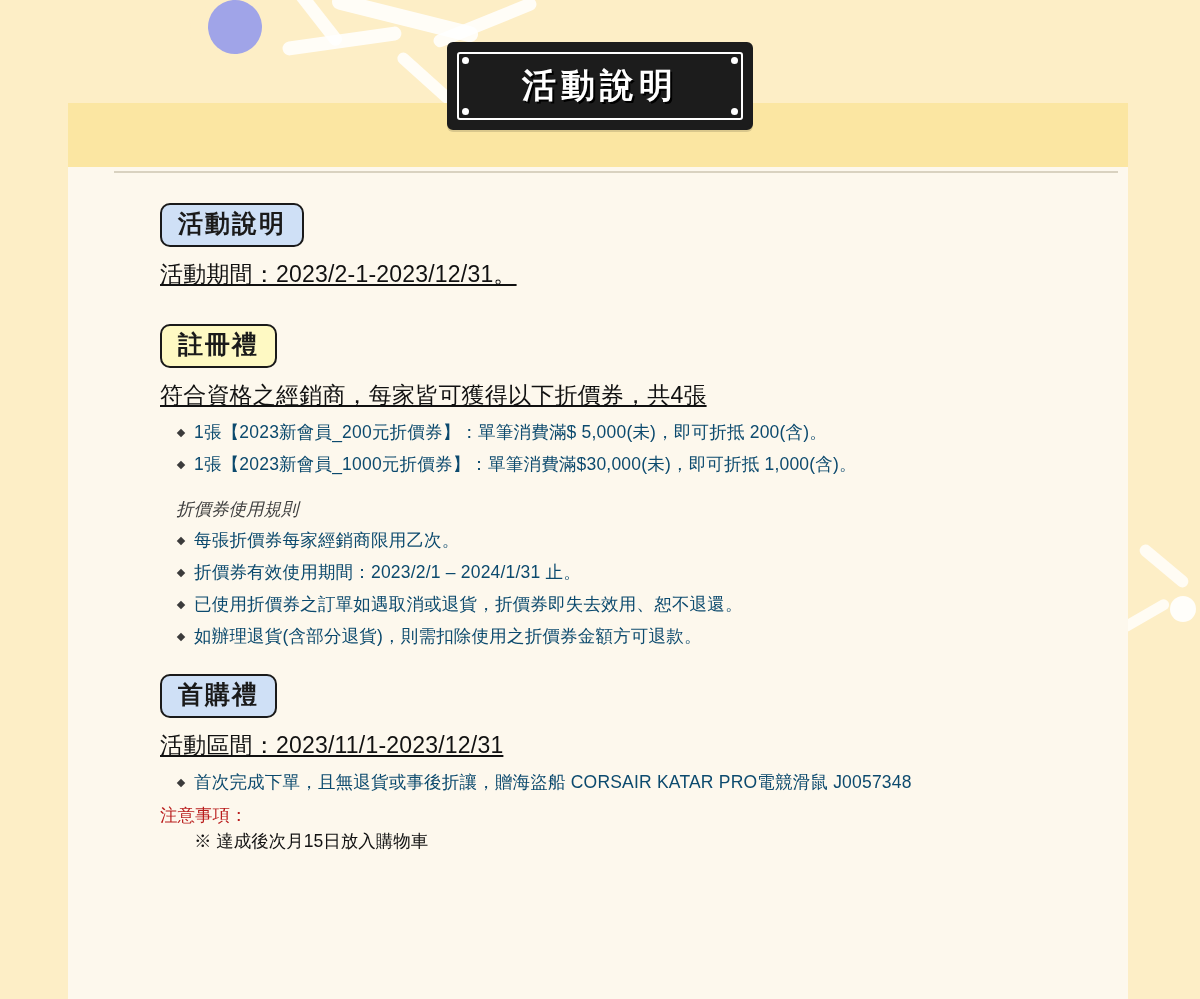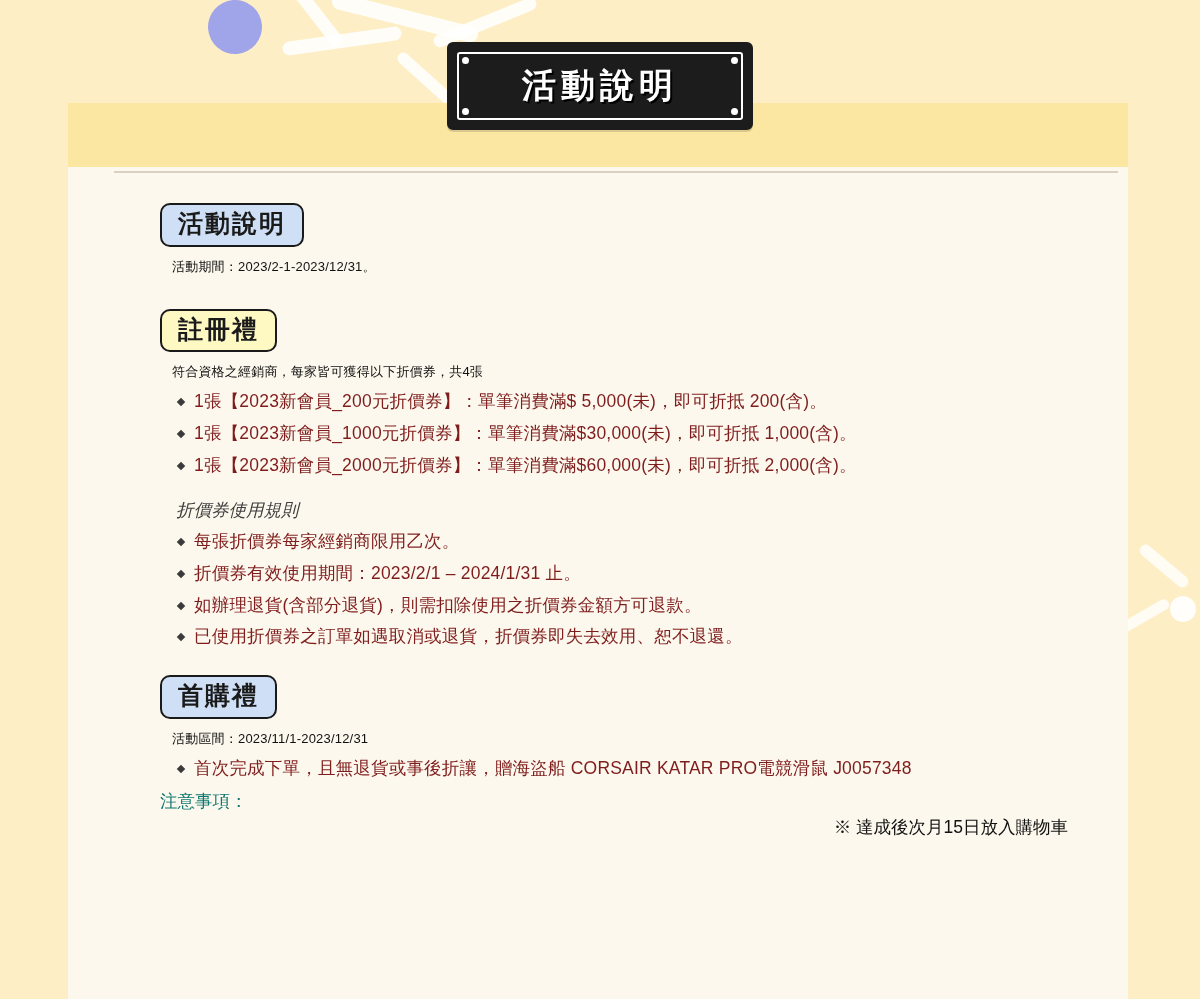--- a/index.html
+++ b/index.html
@@ -139,36 +139,37 @@
     border-radius: 10px;
     line-height: 1.1;
   }
   .pill.blue  { background: #cfe0f6; }
   .pill.peach { background: #fef9c3; }
 
   .sec { margin-bottom: 10px; }
   .sec-head { margin: 0 0 10px 0; }
 
   .txt {
-    font-size: 13px;
+    font-size: 23px;
     color: #111;
     line-height: 1.55;
-    margin: 0 0 2px 12px;
+    margin: 0 0 2px 0;
     letter-spacing: .2px;
+    text-decoration: underline;
   }
 
   ul.bullets {
     list-style: none;
     margin: 4px 0 4px 0;
     padding: 0 0 0 34px;
   }
   ul.bullets li {
     position: relative;
     font-size: 17.5px;
-    color: #7f1d1d;
+    color: #0c4a6e;
     line-height: 1.82;
     letter-spacing: .2px;
   }
   ul.bullets li::before {
     content: "";
     position: absolute;
     left: -16px;
     top: 13px;
     width: 6px; height: 6px;
     background: #3b3b3b;
@@ -177,28 +178,27 @@
 
   .sub-label {
     font-size: 17.5px;
     color: #404040;
     margin: 16px 0 0 16px;
     font-style: italic;
   }
 
   .note-line {
     font-size: 17.5px;
-    color: #0f766e;
+    color: #b91c1c;
     margin: 2px 0 0 0;
   }
   .note-sub {
     font-size: 17.5px;
     color: #111;
     margin: 2px 0 0 34px;
-    text-align: right;
   }
 
   .gap-sm { height: 12px; }
   .gap-md { height: 22px; }
 </style>
 </head>
 <body>
 
 <div class="bg-deco ray r1"></div>
 <div class="bg-deco ray r2"></div>
@@ -235,28 +235,27 @@
     <div class="gap-md"></div>
 
     <div class="sec">
       <div class="sec-head">
         <span class="pill peach">註冊禮</span>
       </div>
       <p class="txt">符合資格之經銷商，每家皆可獲得以下折價券，共4張</p>
       <ul class="bullets">
         <li>1張【2023新會員_200元折價券】：單筆消費滿$ 5,000(未)，即可折抵 200(含)。</li>
         <li>1張【2023新會員_1000元折價券】：單筆消費滿$30,000(未)，即可折抵 1,000(含)。</li>
-        <li>1張【2023新會員_2000元折價券】：單筆消費滿$60,000(未)，即可折抵 2,000(含)。</li>
       </ul>
       <p class="sub-label">折價券使用規則</p>
       <ul class="bullets">
         <li>每張折價券每家經銷商限用乙次。</li>
         <li>折價券有效使用期間：2023/2/1 – 2024/1/31 止。</li>
+        <li>已使用折價券之訂單如遇取消或退貨，折價券即失去效用、恕不退還。</li>
         <li>如辦理退貨(含部分退貨)，則需扣除使用之折價券金額方可退款。</li>
-        <li>已使用折價券之訂單如遇取消或退貨，折價券即失去效用、恕不退還。</li>
       </ul>
     </div>
 
     <div class="gap-sm"></div>
 
     <div class="sec">
       <div class="sec-head">
         <span class="pill blue">首購禮</span>
       </div>
       <p class="txt">活動區間：2023/11/1-2023/12/31</p>

